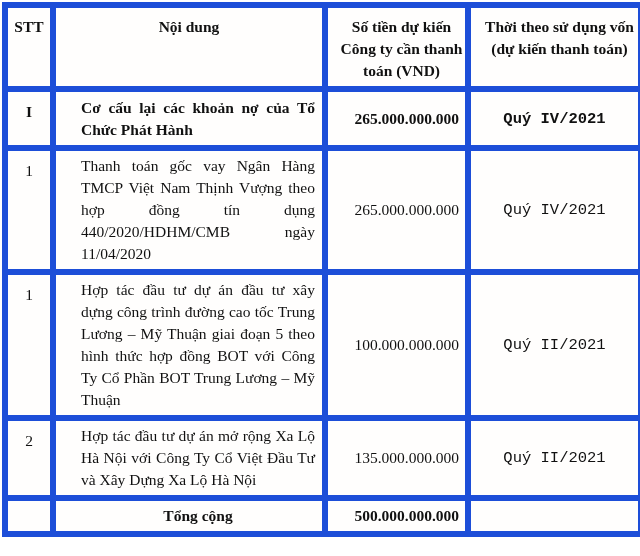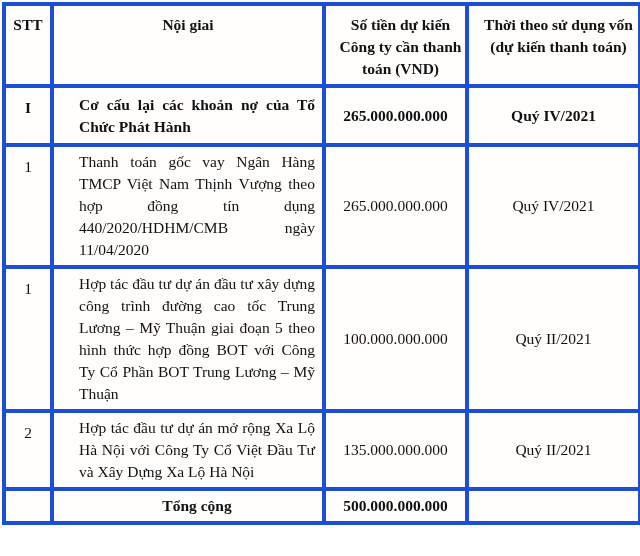--- a/index.html
+++ b/index.html
@@ -20,21 +20,21 @@
     width: 636px;
     margin: 2px 0 0 2px;
     background: #fffefd;
   }
   .doc-table col.c-stt    { width: 48px; }
   .doc-table col.c-content{ width: 272px; }
   .doc-table col.c-amount { width: 143px; }
   .doc-table col.c-time   { width: 173px; }
 
   .doc-table td, .doc-table th {
-    border: 4px solid #1d4ed8;
+    border: 6px solid #1d4ed8;
     font-size: 15.5px;
     line-height: 22px;
     padding: 4px 6px;
     overflow: hidden;
   }
 
   
   .doc-table th {
     font-weight: bold;
     text-align: center;
@@ -51,26 +51,27 @@
     vertical-align: top;
     padding-top: 9px;
   }
   td.cell-content {
     text-align: justify;
     vertical-align: middle;
     padding-left: 25px;
     padding-right: 7px;
   }
   td.cell-amount {
-    text-align: center;
+    text-align: right;
     vertical-align: middle;
   }
   td.cell-time {
     text-align: center;
     vertical-align: middle;
+    font-family: Liberation Mono, monospace;
   }
 
   tr.bold td { font-weight: bold; }
 
   tr.row-sec1   { height: 59px; }
   tr.row-item1a { height: 95px; }
   tr.row-sec2   { height: 93px; }
   tr.row-item2a { height: 122px; }
   tr.row-item2b { height: 76px; }
   tr.total-row  { height: 30px; }
@@ -88,21 +89,21 @@
 <table class="doc-table">
   <colgroup>
     <col class="c-stt">
     <col class="c-content">
     <col class="c-amount">
     <col class="c-time">
   </colgroup>
   <tbody>
     <tr class="header-row">
       <th class="h-stt">STT</th>
-      <th class="h-content">Nội giai</th>
+      <th class="h-content">Nội dung</th>
       <th class="h-amount">Số tiền dự kiến Công ty cần thanh toán (VND)</th>
       <th class="h-time">Thời theo sử dụng vốn (dự kiến thanh toán)</th>
     </tr>
 
     <tr class="row-sec1 bold">
       <td class="cell-stt">I</td>
       <td class="cell-content">Cơ cấu lại các khoản nợ của Tổ Chức Phát Hành</td>
       <td class="cell-amount">265.000.000.000</td>
       <td class="cell-time">Quý IV/2021</td>
     </tr>

